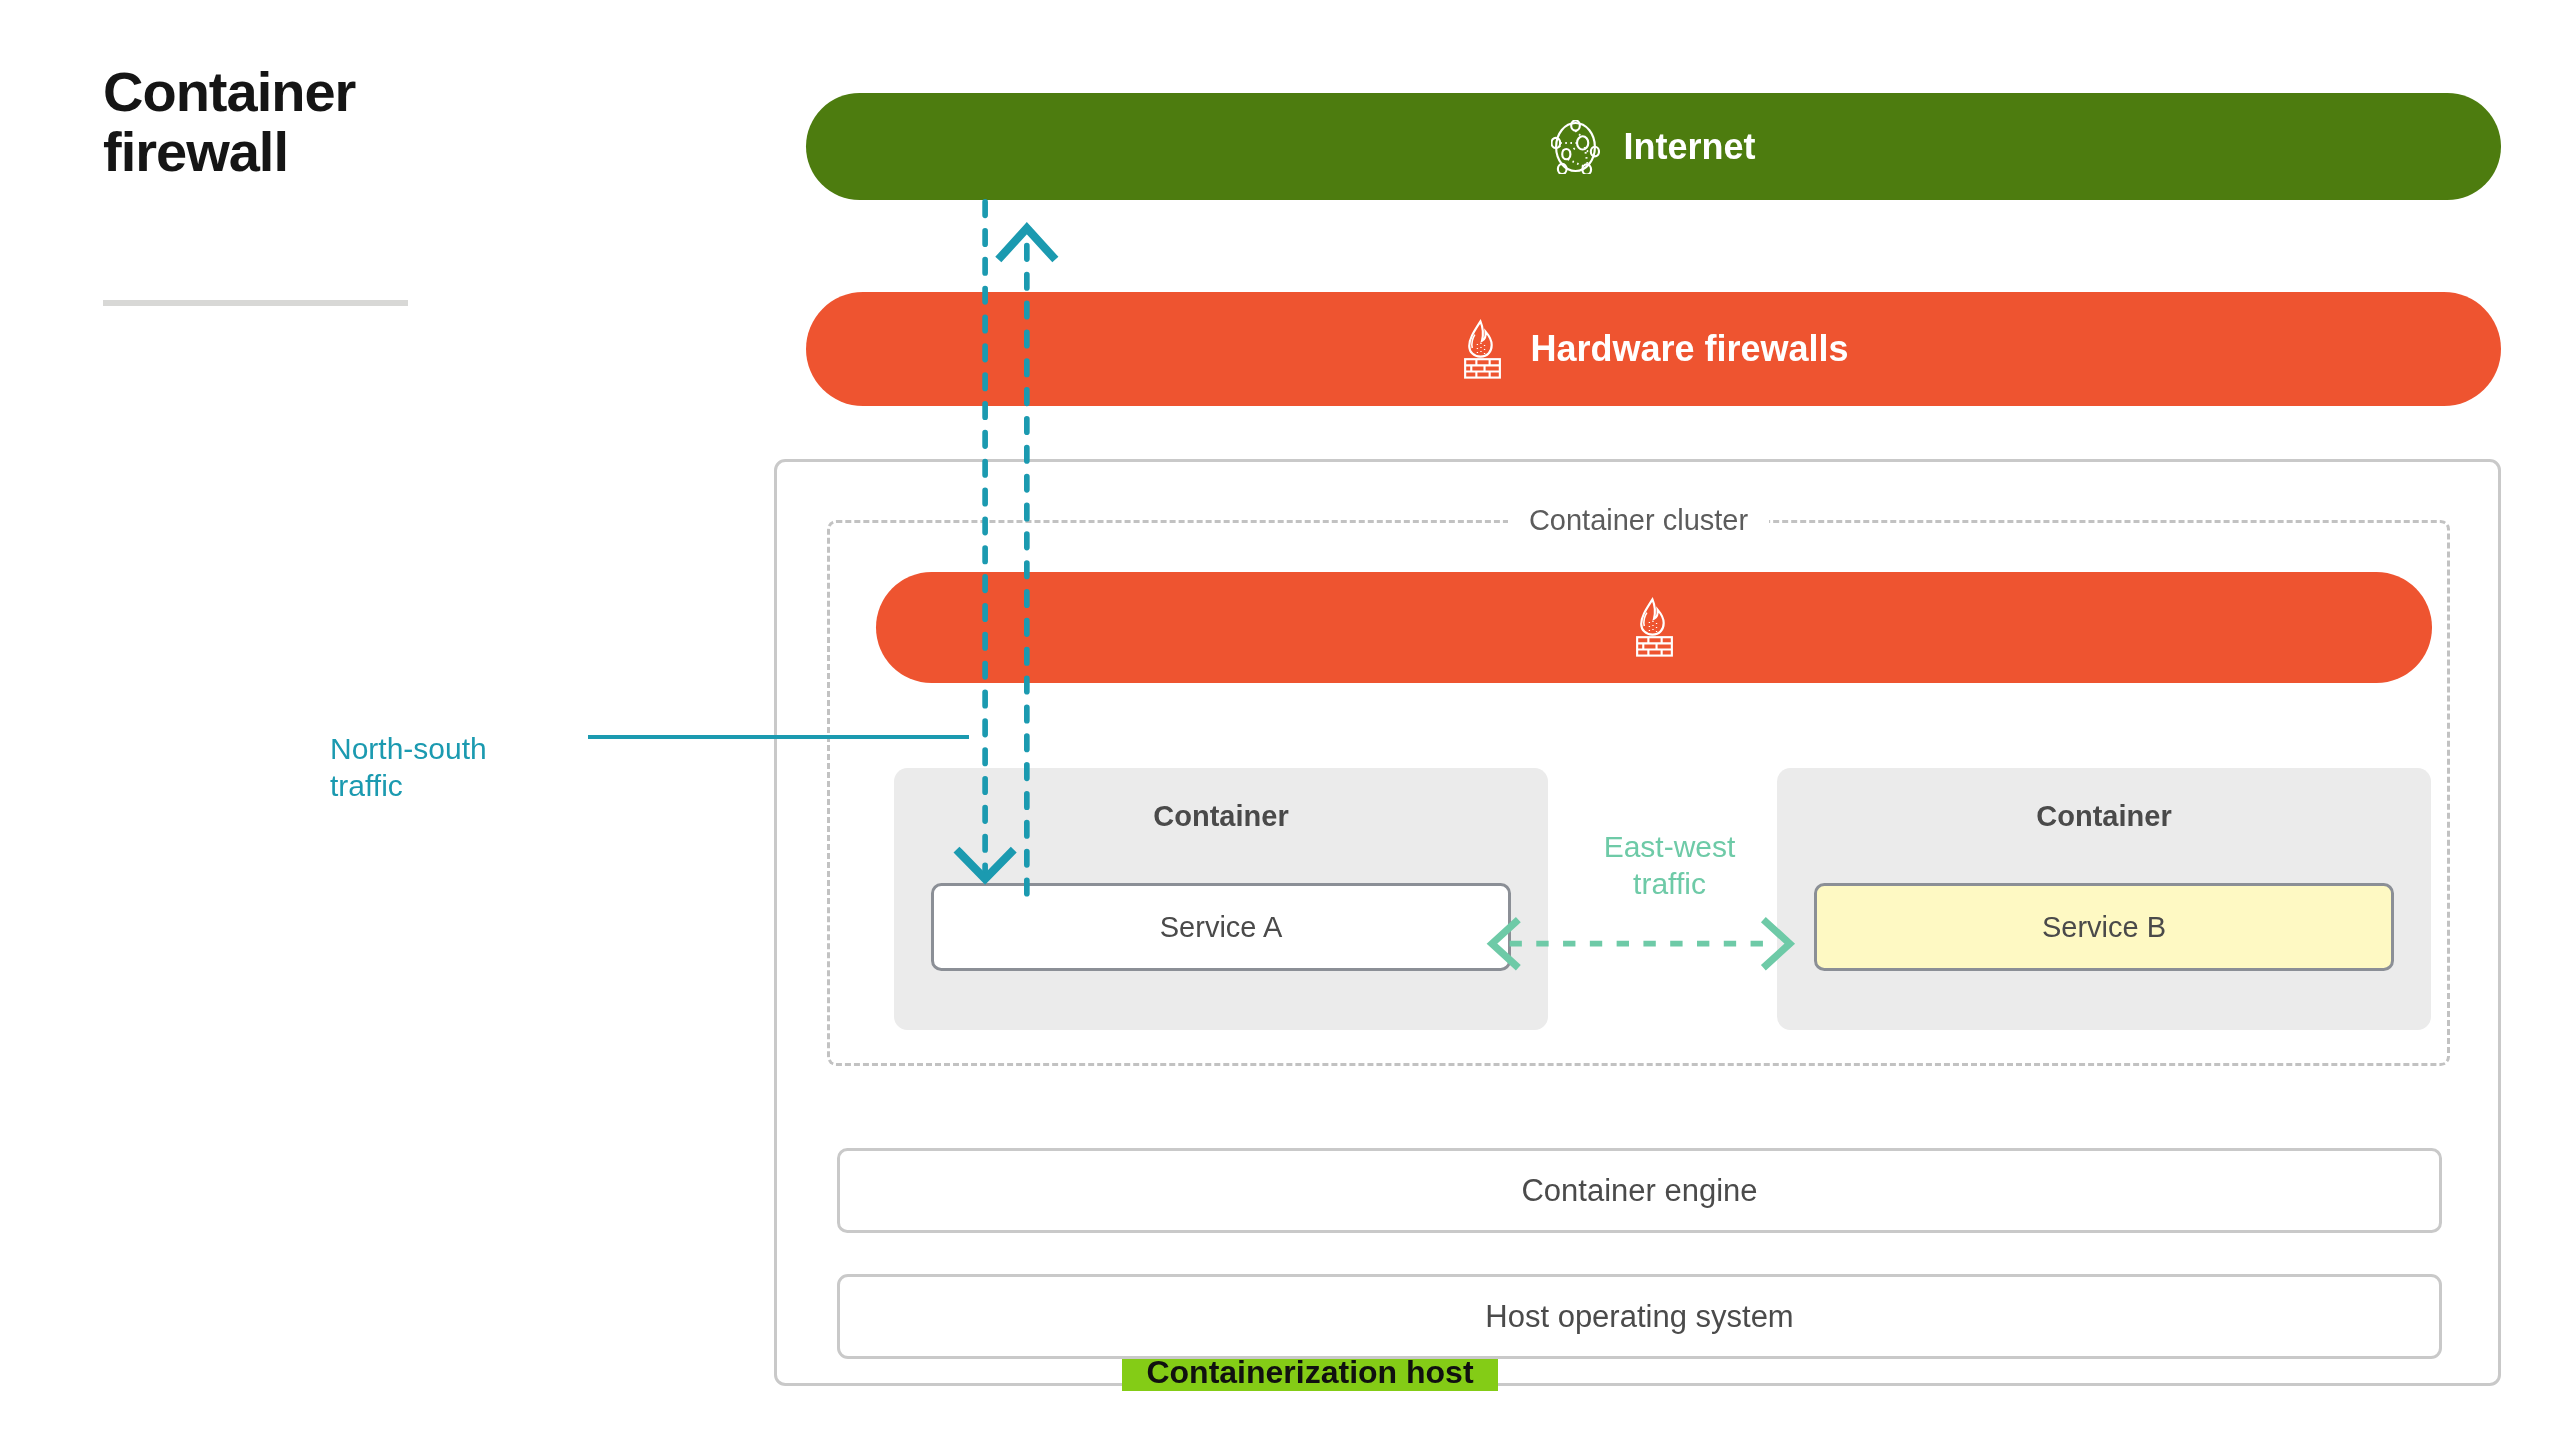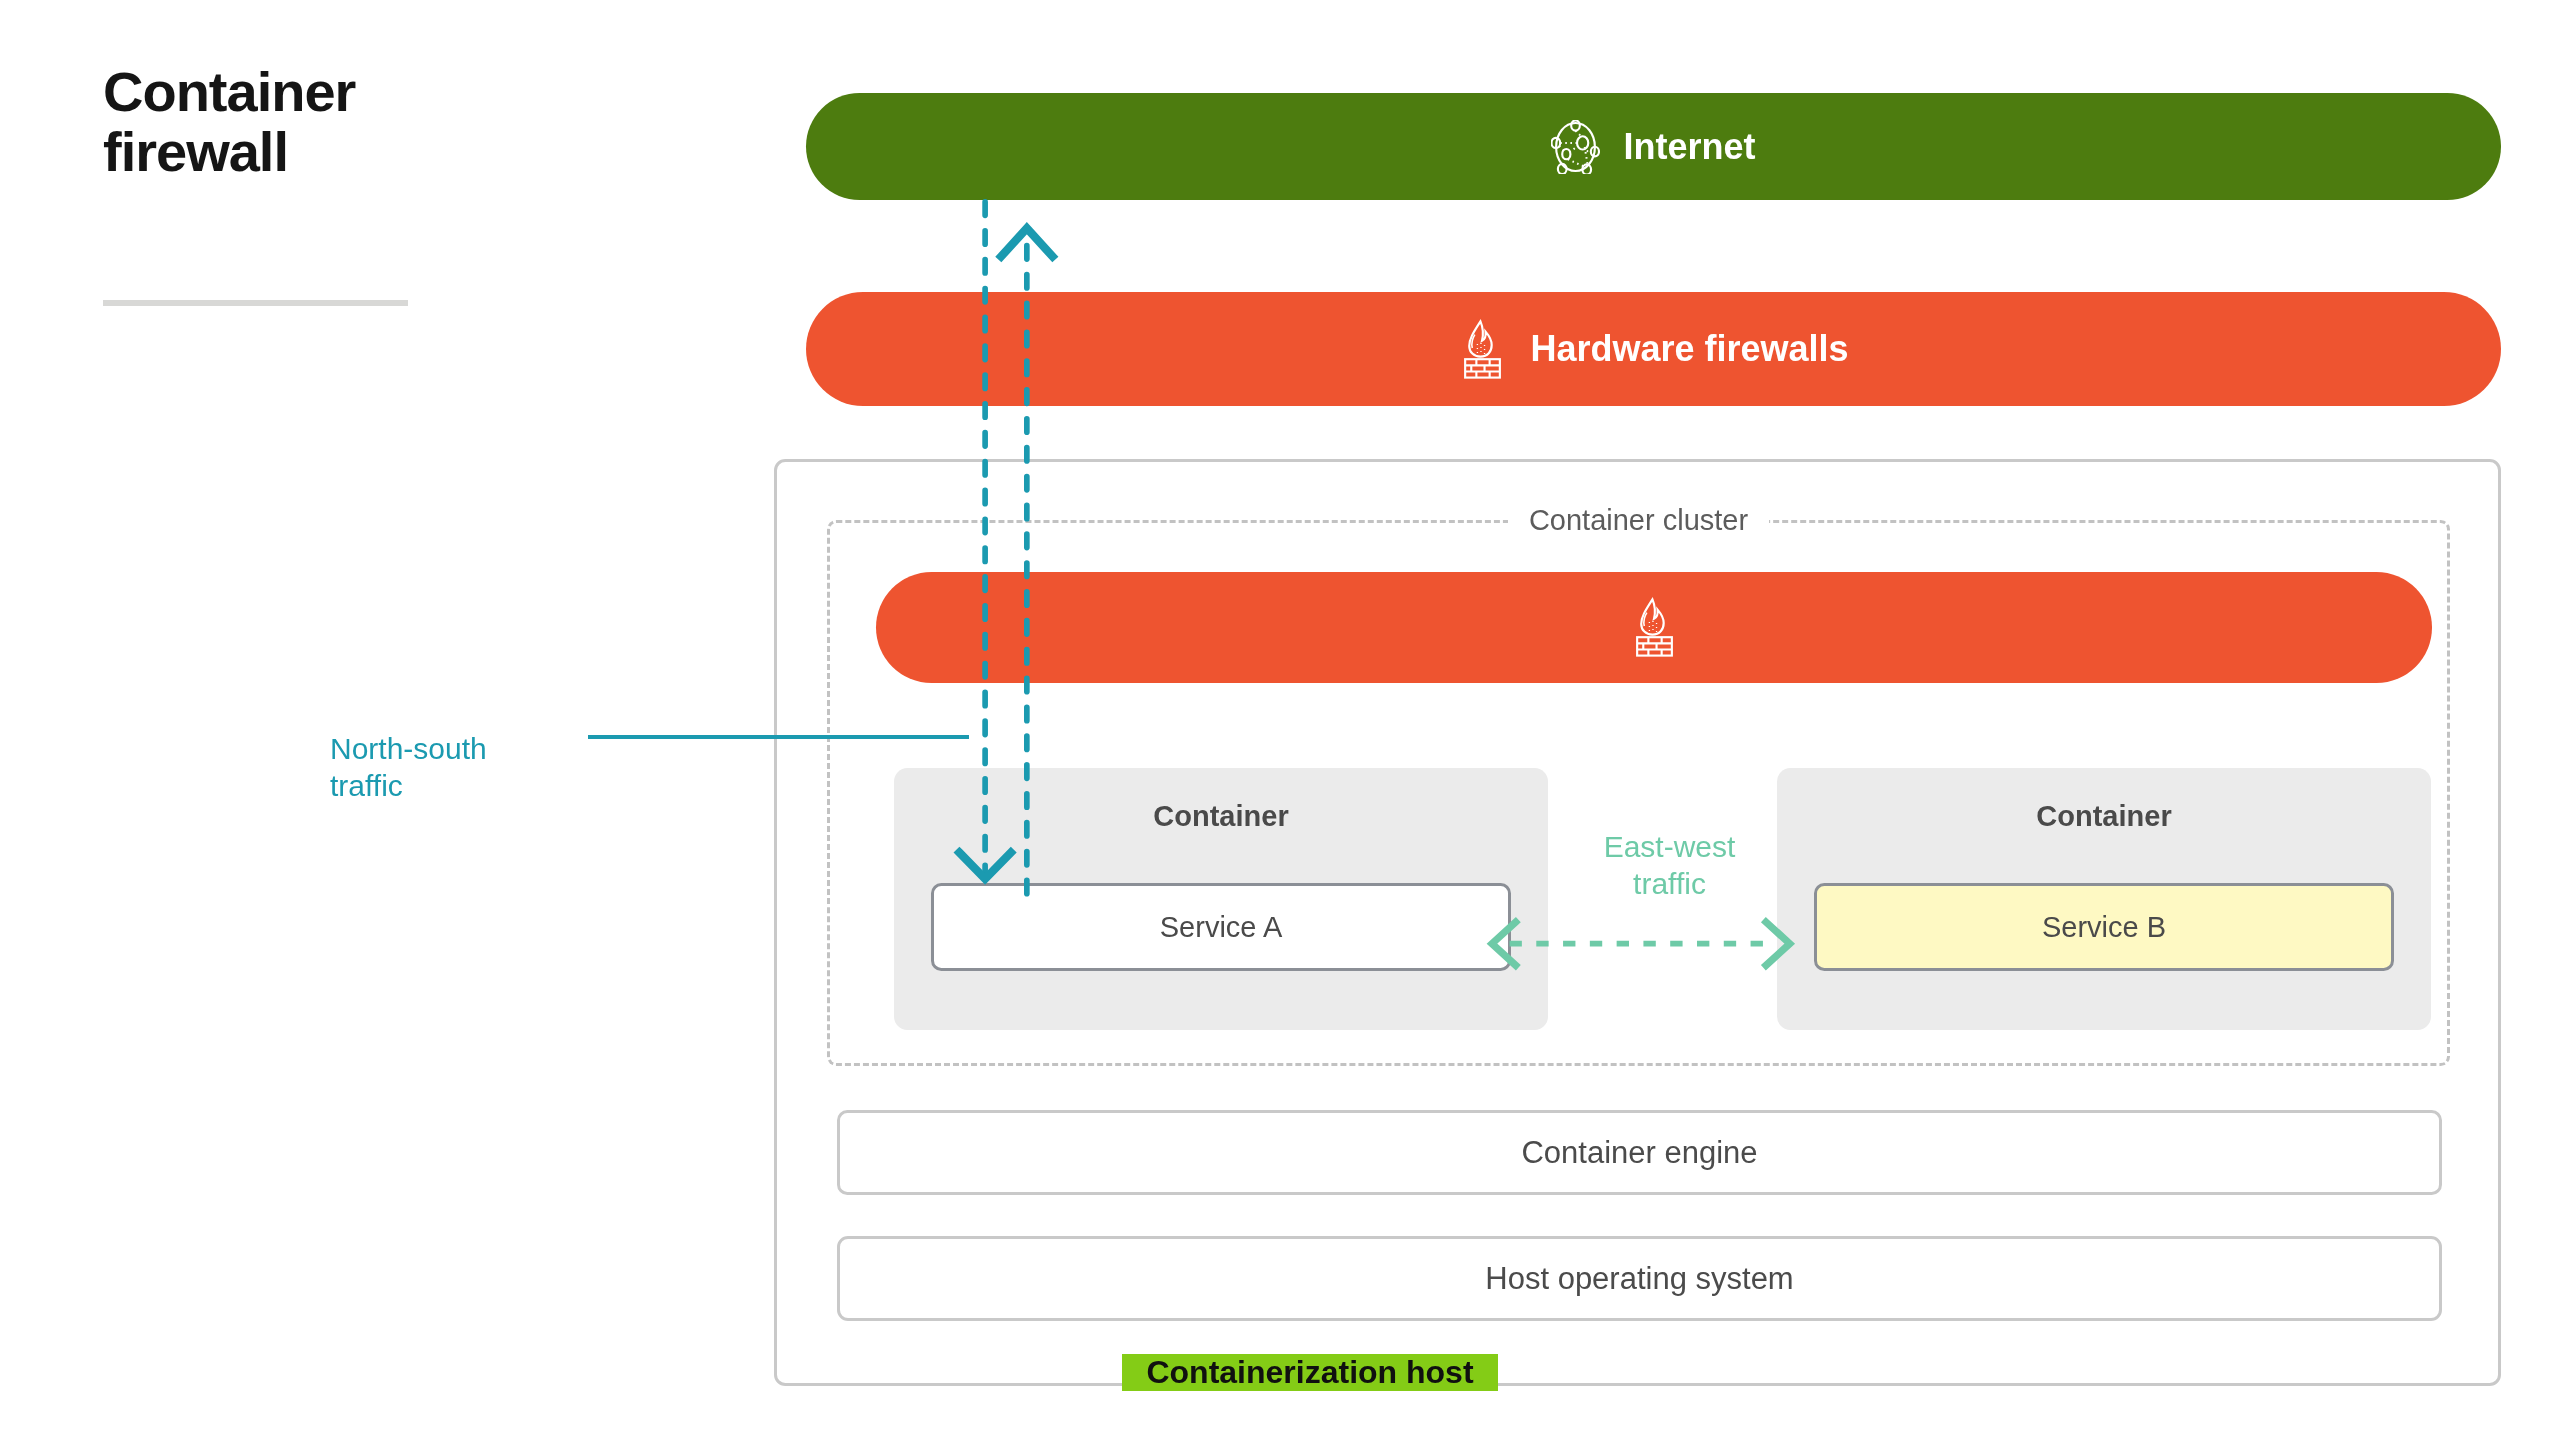--- a/index.html
+++ b/index.html
@@ -103,21 +103,21 @@
     font-size:29px;color:#4a4a4a;font-weight:400;
   }
   #container-b .service-box{background:#fef9c3;}
 
   
   .stack-box{
     position:absolute;left:837px;width:1605px;height:85px;
     border:3.6px solid #c9c9c9;border-radius:10.3px;
     background:#ffffff;box-sizing:border-box;
     display:flex;align-items:center;justify-content:center;
-    font-size:31px;color:#4b4b4b;
+    font-size:31px;color:#4b4b4b;margin-top:38px;
   }
   #container-engine{top:1110px;}
   #host-os{top:1236px;border-radius:11px;}
 
   
   #ns-label{
     position:absolute;left:330px;top:683px;width:268px;
     text-align:left;font-size:30px;line-height:1.22;color:#1b9ab0;margin-top:48px;
   }
   #ns-leader{

